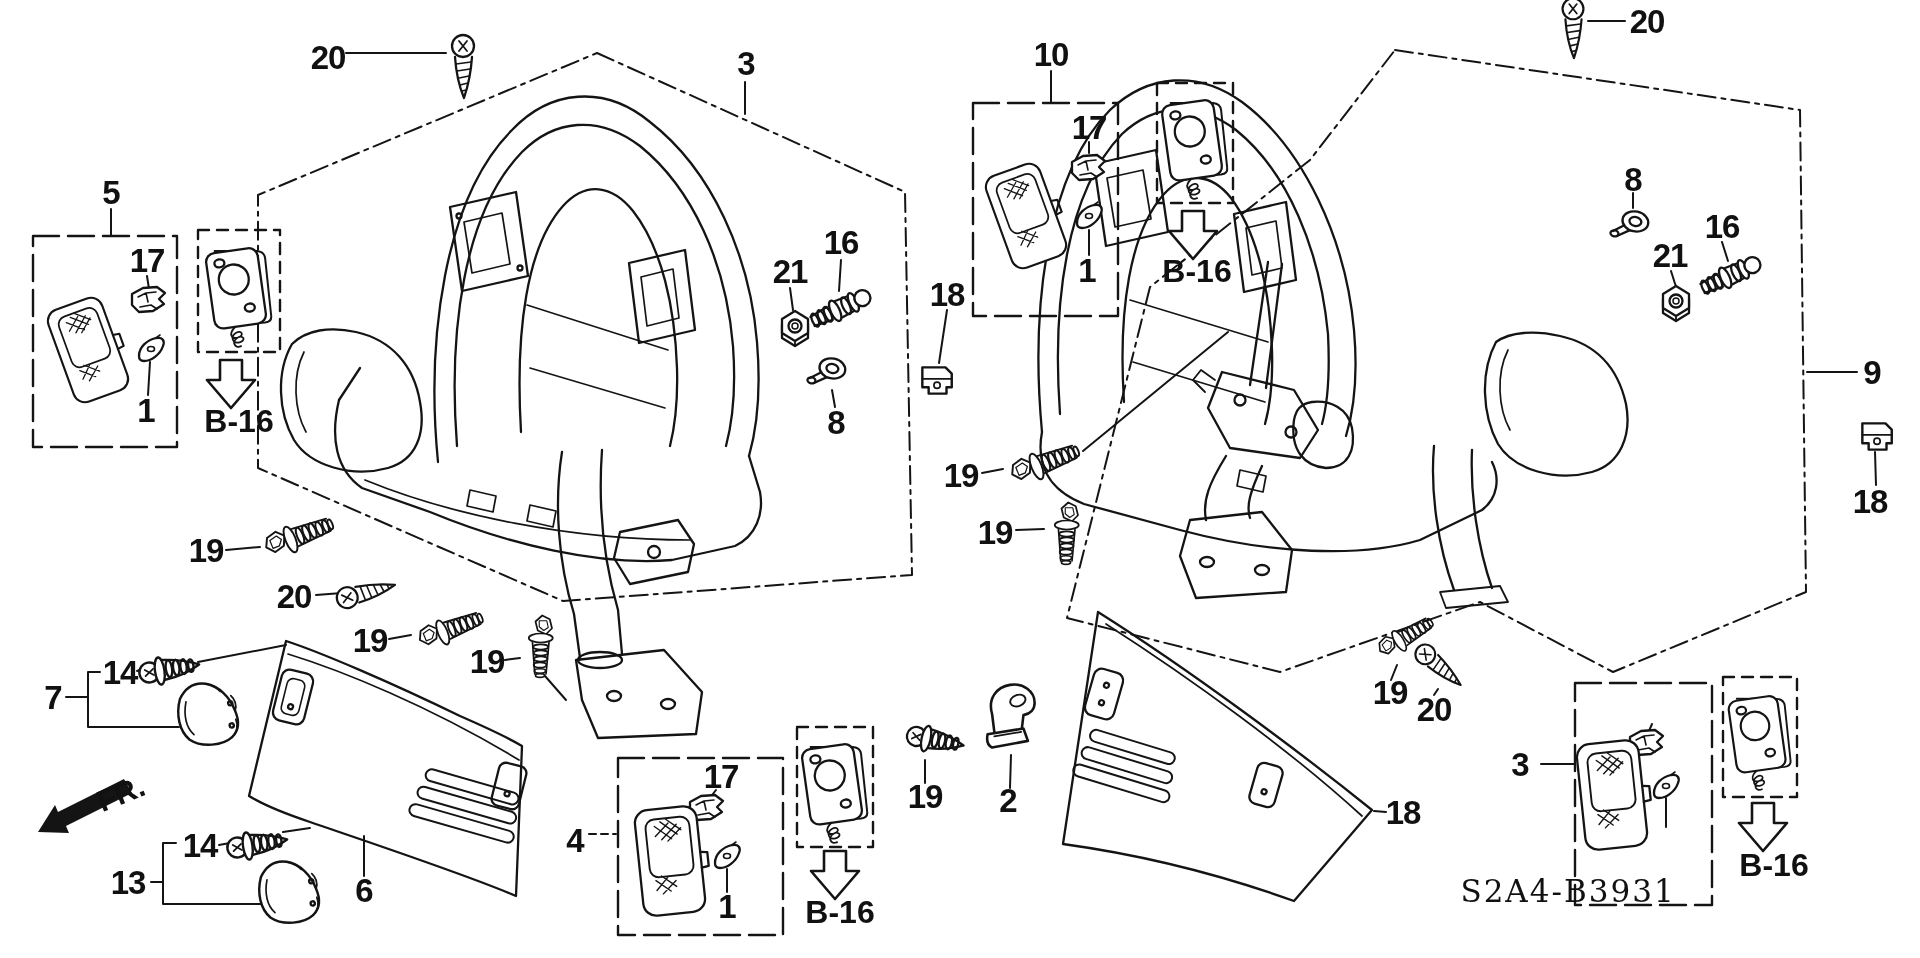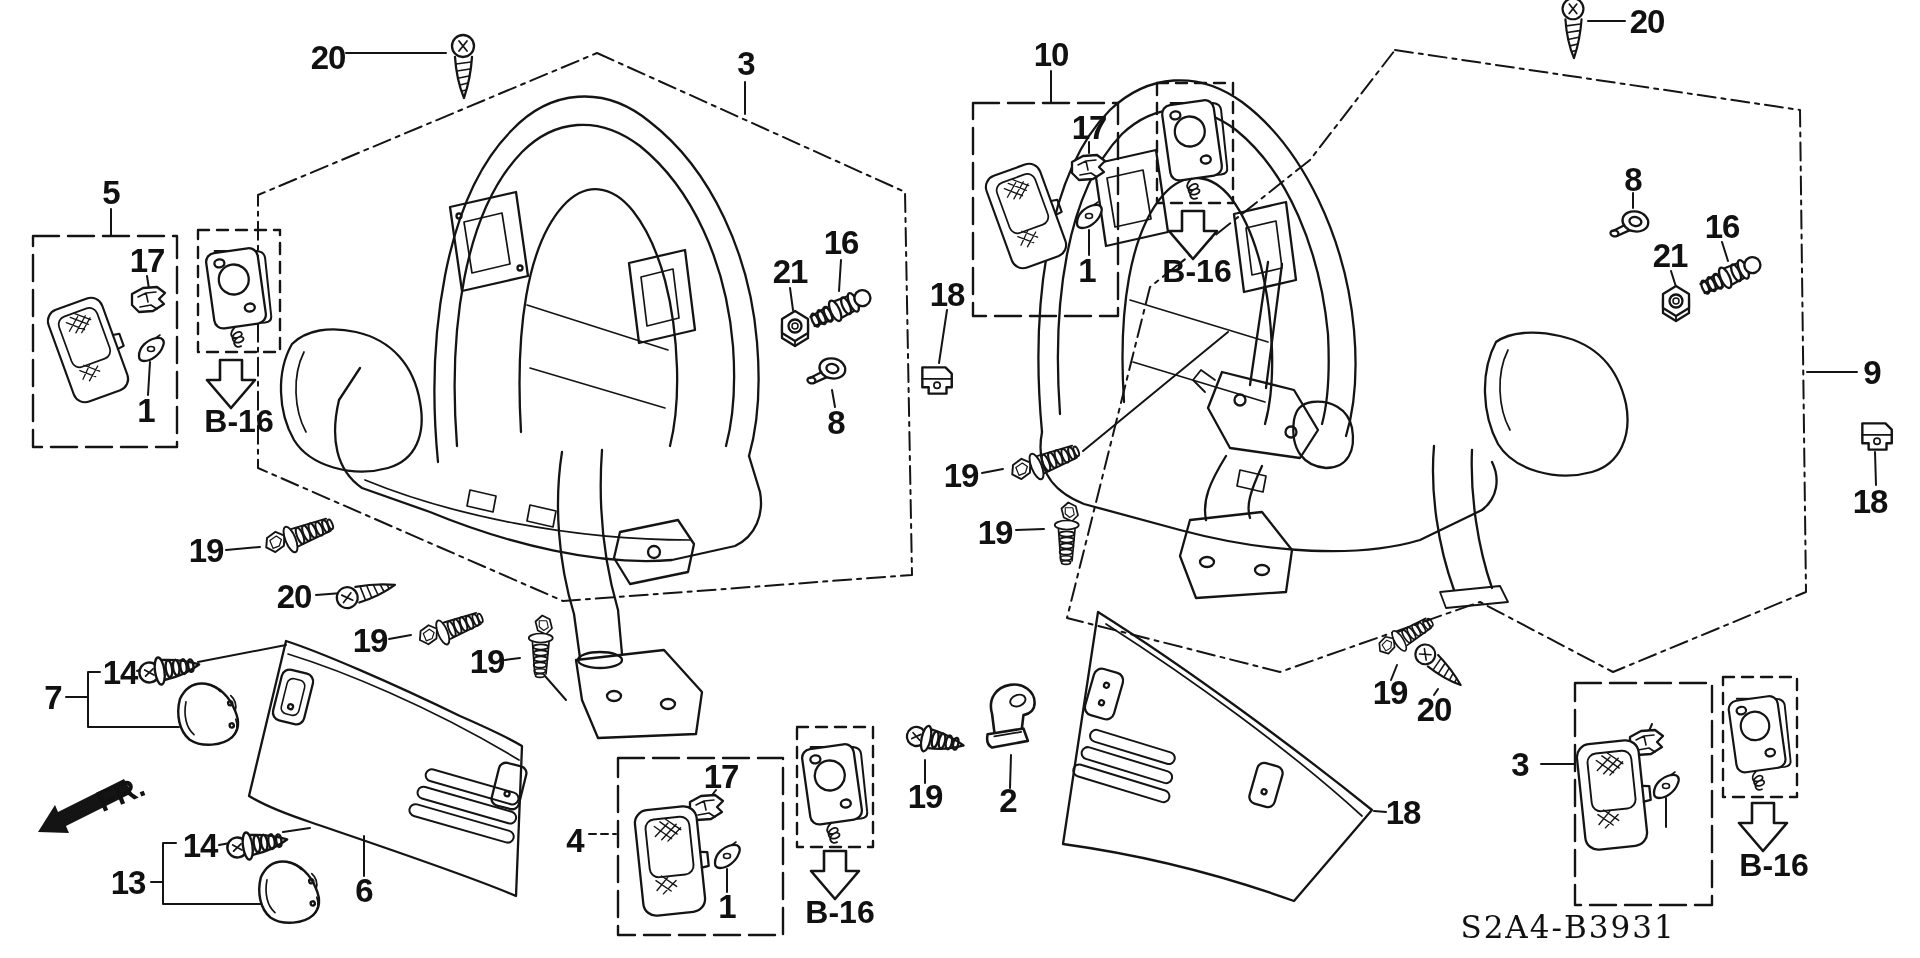--- a/index.html
+++ b/index.html
@@ -482,21 +482,21 @@
       </g>
       <g transform="translate(1010,714) rotate(0) scale(1.12)">
         <path d="M-16,0 C-20,-14 -12,-24 0,-26 C12,-28 22,-20 22,-10 C22,-4 18,0 12,1 L10,18 C0,26 -10,24 -14,16 Z" fill="#fff"></path>
         <ellipse cx="7" cy="-12" rx="7" ry="5" transform="rotate(-20 7 -12)" stroke-width="1.7"></ellipse>
         <path d="M-20,18 L12,13 L16,24 L-16,30 C-20,28 -21,23 -20,18 Z" fill="#fff"></path>
         <path d="M-14,20 L10,16" stroke-width="1.6"></path>
       </g>
     </svg>
 
 <div id="labels">
-  <div class="part-code" id="part-code" style="left: 1568px; top: 927px;">S2A4-B3931</div>
+  <div class="part-code" id="part-code" style="left: 1568px; top: 891px;">S2A4-B3931</div>
   <div class="fr-label" id="fr-label" style="left: 121px; top: 794px;">FR.</div>
 <div class="callout" style="left: 328px; top: 57px;">20</div>
       <div class="callout" style="left: 746px; top: 63px;">3</div>
       <div class="callout" style="left: 111px; top: 192px;">5</div>
       <div class="callout" style="left: 147px; top: 260px;">17</div>
       <div class="callout" style="left: 146px; top: 410px;">1</div>
       <div class="callout" style="left: 790px; top: 271px;">21</div>
       <div class="callout" style="left: 841px; top: 242px;">16</div>
       <div class="callout" style="left: 836px; top: 422px;">8</div>
       <div class="callout" style="left: 206px; top: 550px;">19</div>

